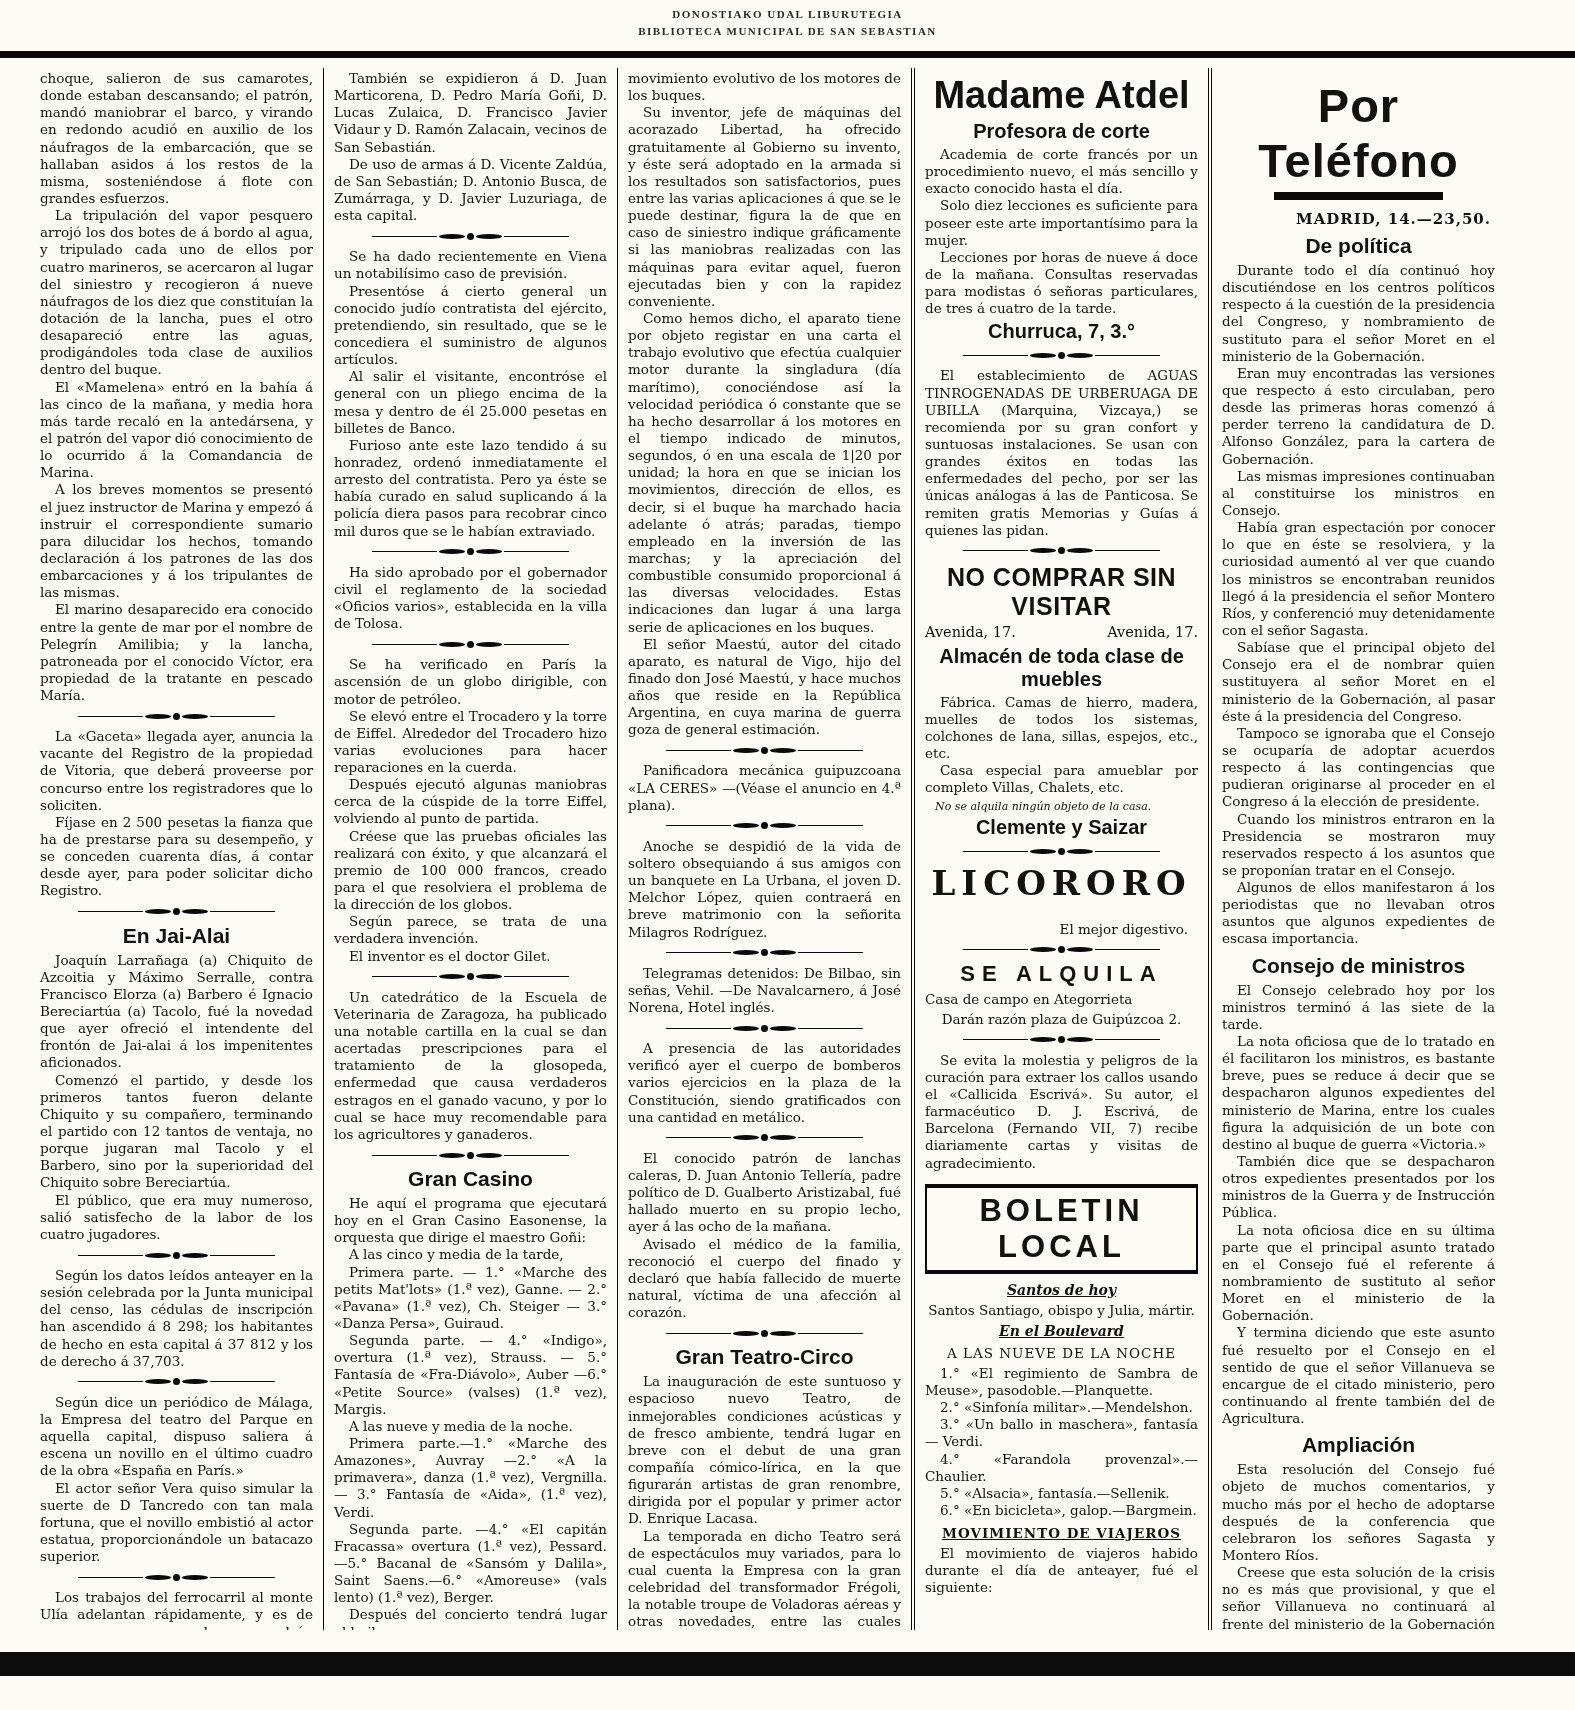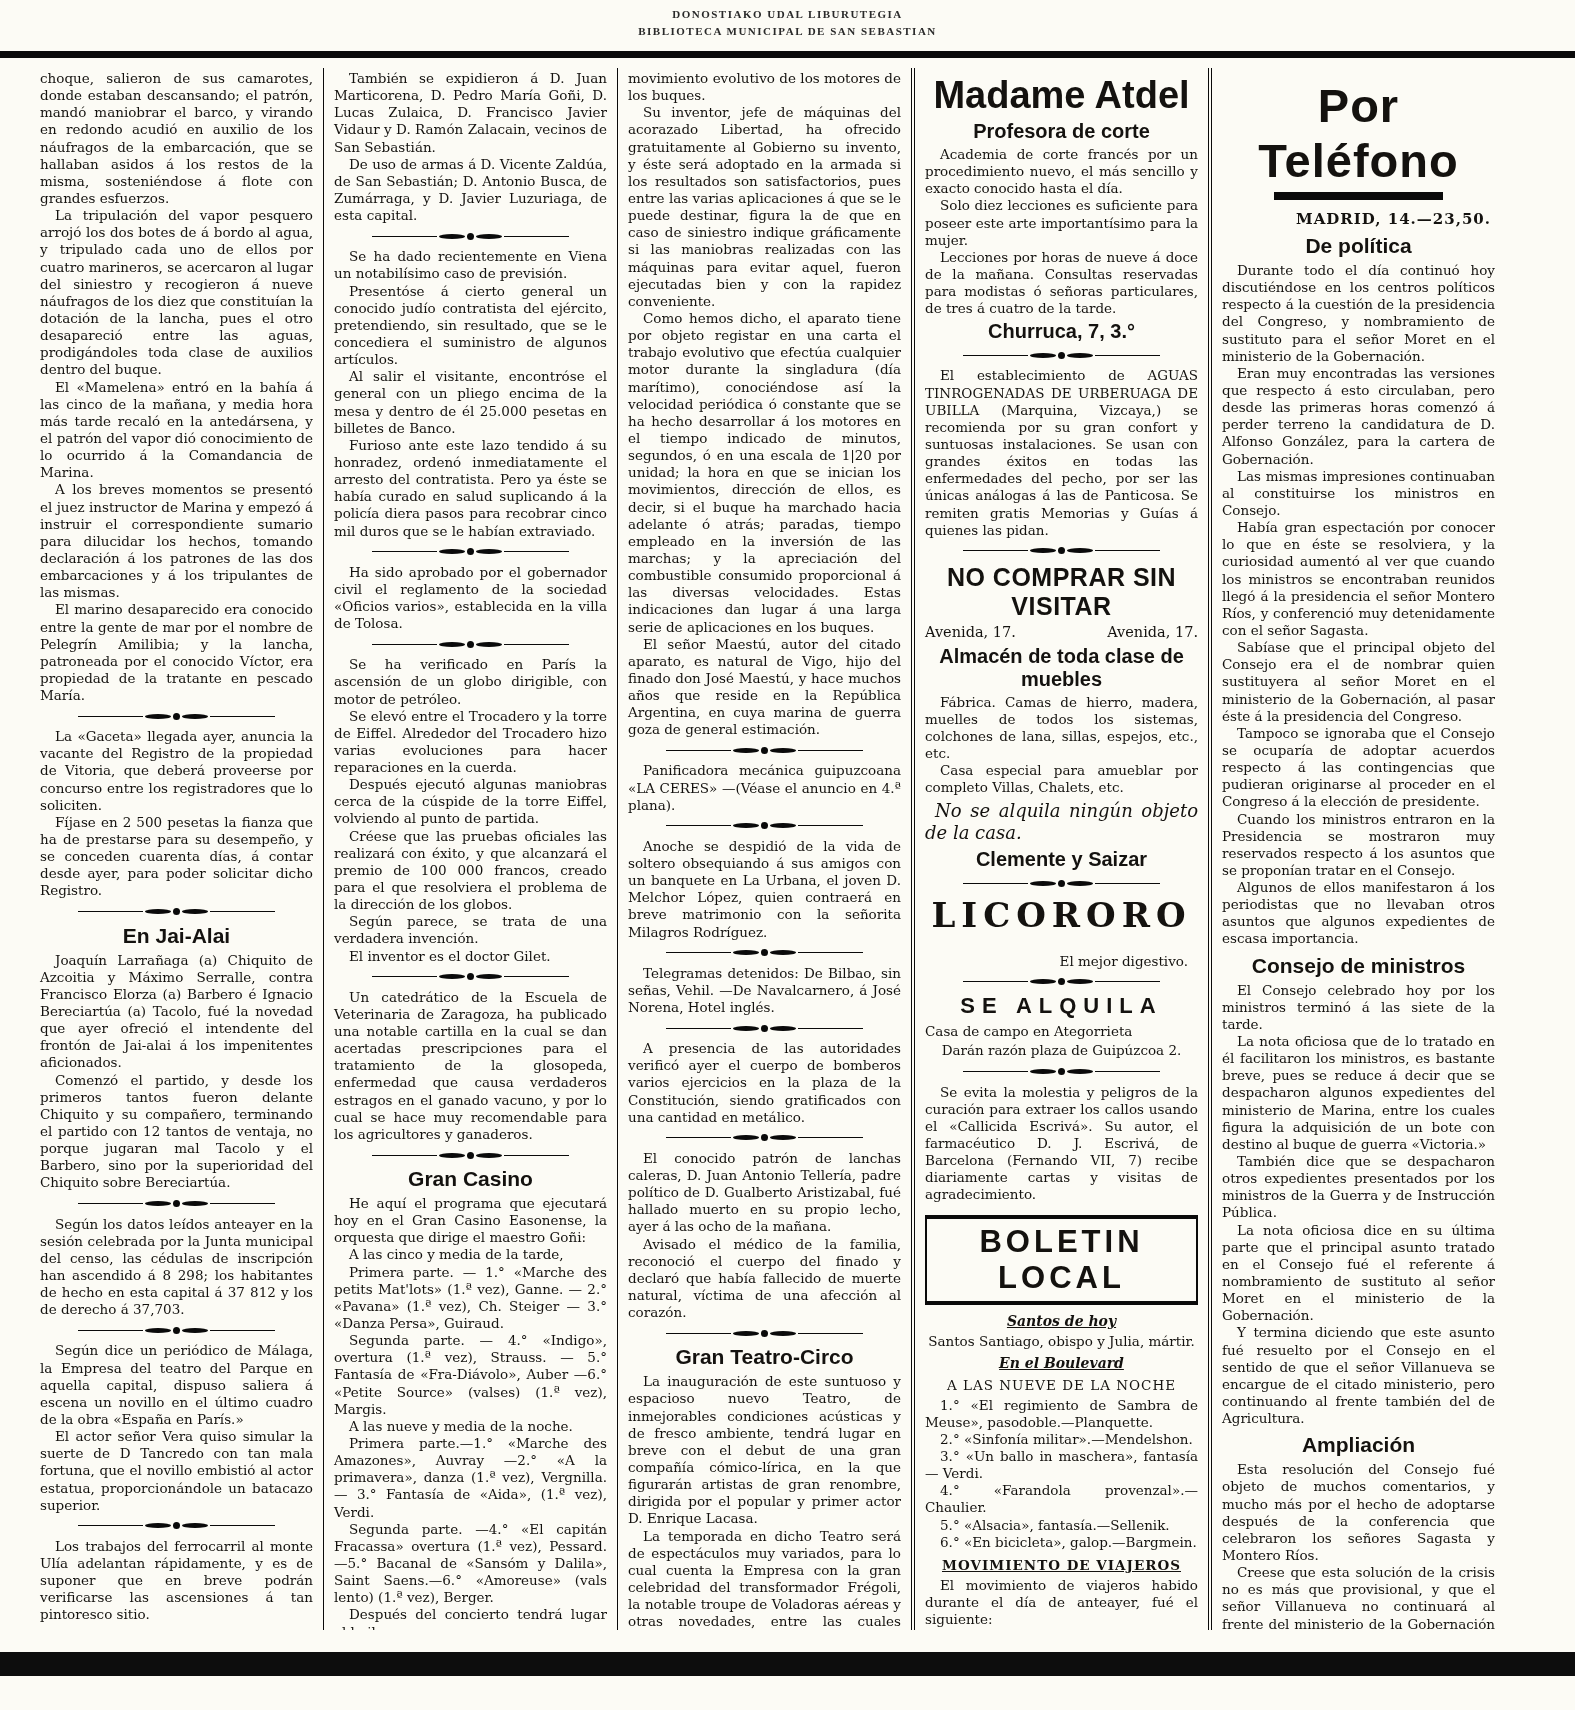--- a/index.html
+++ b/index.html
@@ -14,21 +14,21 @@
   .top-rule{height:7px;background:#0a0a0a;margin:12px 0 0 0;}
   .sheet{display:flex;box-sizing:border-box;padding:10px 70px 0 30px;height:1572px;overflow:hidden;}
   .col{flex:1 1 0;padding:2px 10px;overflow:hidden;min-width:0;}
   .col + .col{border-left:1px solid #0a0a0a;}
   .col.dbl{border-left:4px double #0a0a0a;}
 
   .s-p,.s-p0,.s-pc,.s-itl{font-size:13.5px;line-height:1.27;margin:0;text-align:justify;}
   .s-p{text-indent:15px;}
   .s-p0{text-indent:0;}
   .s-pc{text-align:center;text-indent:0;margin:2px 0;}
-  .s-itl{font-style:italic;font-size:18px;text-indent:10px;margin:3px 0;}
+  .s-itl{font-style:italic;font-size:11px;text-indent:10px;margin:3px 0;}
 
   .s-h0{font-family:"Liberation Sans",sans-serif;font-weight:bold;font-size:47px;
     text-align:center;margin:8px 0 4px;letter-spacing:1px;}
   .s-h1{font-family:"Liberation Sans",sans-serif;font-weight:bold;font-size:38px;
     text-align:center;margin:4px 0 0;}
   .s-h1b{font-family:"DejaVu Serif",serif;font-weight:bold;font-size:34px;
     text-align:center;letter-spacing:6px;margin:6px 0 0;}
   .s-h2{font-family:"Liberation Sans",sans-serif;font-weight:bold;font-size:25px;
     text-align:center;margin:6px 0 2px;letter-spacing:0.5px;}
   .s-h2o{font-family:"Liberation Sans",sans-serif;font-weight:bold;font-size:24px;
@@ -87,20 +87,21 @@
       <div class="s-p">La «Gaceta» llegada ayer, anuncia la vacante del Registro de la propiedad de Vitoria, que deberá proveerse por concurso entre los registradores que lo soliciten.</div>
       <div class="s-p">Fíjase en 2 500 pesetas la fianza que ha de prestarse para su desempeño, y se conceden cuarenta días, á contar desde ayer, para poder solicitar dicho Registro.</div>
       <div class="s-d">
         <span class="d-b"></span>
         <span class="d-dot"></span>
         <span class="d-b"></span>
       </div>
       <div class="s-h3">En Jai-Alai</div>
       <div class="s-p">Joaquín Larrañaga (a) Chiquito de Azcoitia y Máximo Serralle, contra Francisco Elorza (a) Barbero é Ignacio Bereciartúa (a) Tacolo, fué la novedad que ayer ofreció el intendente del frontón de Jai-alai á los impenitentes aficionados.</div>
       <div class="s-p">Comenzó el partido, y desde los primeros tantos fueron delante Chiquito y su compañero, terminando el partido con 12 tantos de ventaja, no porque jugaran mal Tacolo y el Barbero, sino por la superioridad del Chiquito sobre Bereciartúa.</div>
+      <div class="s-p">El público, que era muy numeroso, salió satisfecho de la labor de los cuatro jugadores.</div>
       <div class="s-d">
         <span class="d-b"></span>
         <span class="d-dot"></span>
         <span class="d-b"></span>
       </div>
       <div class="s-p">Según los datos leídos anteayer en la sesión celebrada por la Junta municipal del censo, las cédulas de inscripción han ascendido á 8 298; los habitantes de hecho en esta capital á 37 812 y los de derecho á 37,703.</div>
       <div class="s-d">
         <span class="d-b"></span>
         <span class="d-dot"></span>
         <span class="d-b"></span>

